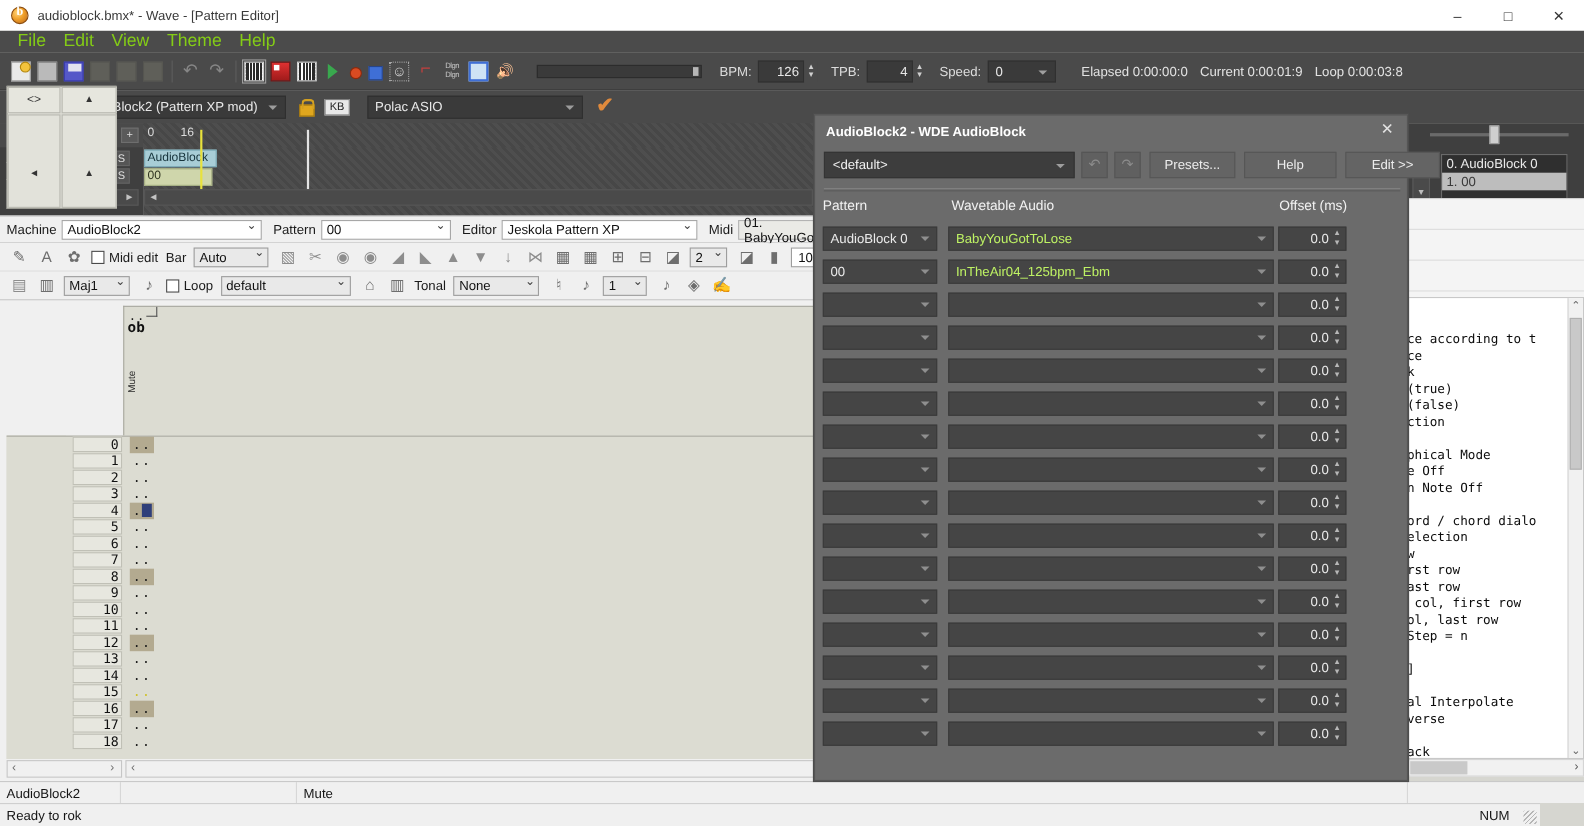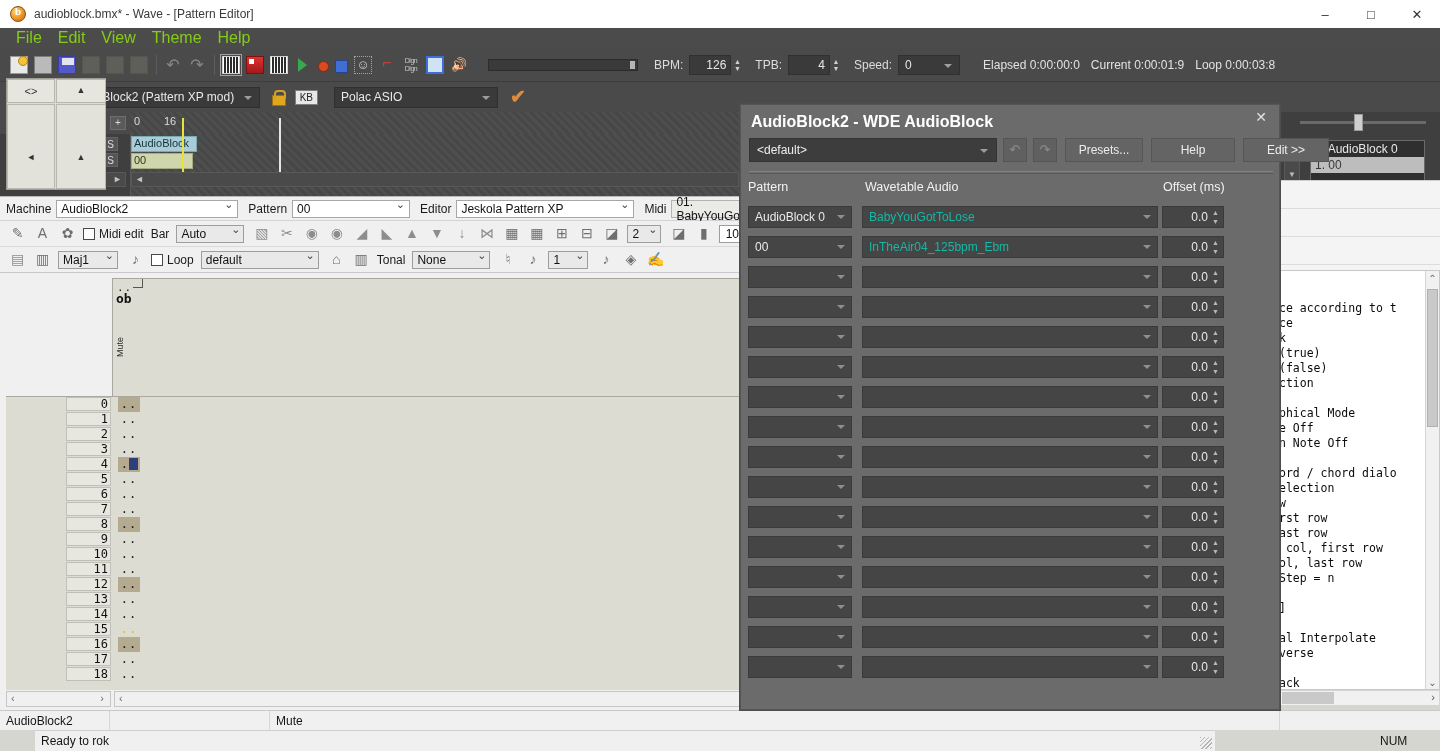--- a/index.html
+++ b/index.html
@@ -120,21 +120,21 @@
     border-top:4px solid #9c9c9c; border-left:4px solid transparent; border-right:4px solid transparent;}
   .lockicon { width:16px;height:16px; margin-left:10px; position:relative; flex:none;}
   .lockicon::before{content:""; position:absolute; left:2px; top:6px; width:12px; height:9px;
      background:#e0a71e; border:1px solid #9d7310;}
   .lockicon::after{content:""; position:absolute; left:4px; top:1px; width:8px; height:7px;
      border:2px solid #d3a020; border-bottom:none; border-radius:4px 4px 0 0;}
   .kbbox { margin-left:9px; background:#e8e8e8; color:#222; border:1px solid #7e7e7e;
      font-size:10px; padding:1px 4px; flex:none;}
   .asio {
     margin-left:16px; background:#3a3a3a; color:#e8e8e8; border:1px solid #2f2f2f;
-    height:21px; width:164px; display:flex; align-items:center; padding-left:6px; font-size:12px;
+    height:21px; width:196px; display:flex; align-items:center; padding-left:6px; font-size:12px;
     position:relative; flex:none;
   }
   .asio::after{ content:""; position:absolute; right:7px; top:8px;
     border-top:4px solid #9c9c9c; border-left:4px solid transparent; border-right:4px solid transparent;}
   .check { margin-left:12px; color:#e08a3c; font-size:19px; line-height:14px; flex:none; font-weight:bold;}
 
   
   .seqpanel { position:absolute; left:0; top:112px; width:740px; height:84px; background:#3f3f3f; }
   .seq-ruler { position:absolute; left:0; top:0; width:740px; height:22px; background:#4a4a4a;}
   .seq-plusbtn { position:absolute; left:110px; top:4px; width:16px; height:14px;
@@ -268,56 +268,56 @@
   .help-hsb { position:absolute; left:1280px; top:690px; width:160px; height:16px;
      background:#f1f1f1; border:1px solid #d5d5d5;}
   .help-hsb .th { position:absolute; left:1px; top:1px; width:52px; height:12px; background:#c9c9c9;}
   .help-hsb .ra { position:absolute; right:4px; top:0px; color:#555; font-size:11px;}
 
   
   .sbar1 { position:absolute; left:0; top:710px; width:1440px; height:20px;
      background:#f0f0f0; border-top:1px solid #c9c9c9; display:flex; align-items:center;}
   .sb-cell { font-size:12px; color:#151515; height:20px; display:flex; align-items:center;
      padding-left:6px; border-right:1px solid #d7d7d7;}
-  .sbar2 { position:absolute; left:0; top:730px; width:1180px; height:21px;
-     background:#f0f0f0; border-top:1px solid #cfcfcf; display:flex; align-items:center;margin-left:35px;}
+  .sbar2 { position:absolute; left:0; top:730px; width:1400px; height:21px;
+     background:#f0f0f0; border-top:1px solid #cfcfcf; display:flex; align-items:center;}
   .sb2-txt { font-size:12px; color:#151515; padding-left:6px;}
   .sb2-num { position:absolute; left:1345px; font-size:12px; color:#151515;}
   .sb2-grip { position:absolute; right:3px; bottom:2px; width:12px; height:12px;
      background:
       repeating-linear-gradient(135deg,#b5b5b5 0 1px,transparent 1px 3px);}
 
   
   .dialog {
     position:absolute; left:740px; top:104px; width:540px; height:606px;
     background:#6b6b6b; border:1px solid #555; box-shadow:0 0 0 1px #4d4d4d;
   }
-  .dlg-title { position:absolute; left:10px; top:8px; font-size:16px; font-weight:bold; color:#ffffff;}
+  .dlg-title { position:absolute; left:10px; top:8px; font-size:12px; font-weight:bold; color:#ffffff;}
   .dlg-close { position:absolute; right:8px; top:4px; width:20px; height:18px;
      color:#e2e2e2; font-size:14px; text-align:center; line-height:17px;}
   .dlg-topbar { position:absolute; left:8px; top:32px; width:524px; height:26px; display:flex; align-items:center;}
   .dlg-preset {
-     width:248px; height:24px; background:#3d3d3d; border:1px solid #343434; color:#efefef;
+     width:228px; height:24px; background:#3d3d3d; border:1px solid #343434; color:#efefef;
      font-size:12px; display:flex; align-items:center; padding-left:7px; position:relative; flex:none;}
   .dlg-preset::after { content:""; position:absolute; right:8px; top:10px;
      border-top:4px solid #9d9d9d; border-left:4px solid transparent; border-right:4px solid transparent;}
   .dlg-arrowbtn { width:24px; height:24px; background:#606060; border:1px solid #555; margin-left:6px;
      color:#8d8d8d; font-size:13px; text-align:center; line-height:22px; flex:none;}
   .dlg-btn { height:24px; background:#646464; border:1px solid #565656; color:#ececec;
      font-size:12px; display:flex; align-items:center; justify-content:center; margin-left:8px; flex:none;}
   .dlg-sep { position:absolute; left:8px; top:66px; width:524px; height:1px; background:#838383;}
   .dlg-sep2 { position:absolute; left:8px; top:68px; width:524px; height:1px; background:#5b5b5b;}
 
   .dlg-colhdr { position:absolute; top:180px; font-size:12.5px; color:#f2f2f2;}
   .dd-pattern { position:absolute; width:104px; height:22px; background:#454545; border:1px solid #3a3a3a;
      color:#eaeaea; font-size:12px; display:flex; align-items:center; padding-left:6px;}
   .dd-pattern .car { position:absolute; right:6px; top:8px; border-top:4px solid #8f8f8f;
      border-left:4px solid transparent; border-right:4px solid transparent;}
   .dd-wave { position:absolute; width:296px; height:22px; background:#454545; border:1px solid #3a3a3a;
-     color:#14b8a6; font-size:12px; display:flex; align-items:center; padding-left:6px;}
+     color:#bef264; font-size:12px; display:flex; align-items:center; padding-left:6px;}
   .dd-wave .car { position:absolute; right:6px; top:8px; border-top:4px solid #8f8f8f;
      border-left:4px solid transparent; border-right:4px solid transparent;}
   .dd-off { position:absolute; width:62px; height:22px; background:#454545; border:1px solid #3a3a3a;
      color:#eaeaea; font-size:12px; display:flex; align-items:center; justify-content:flex-end;
      padding-right:15px;}
   .dd-off .sp { position:absolute; right:3px; top:2px; width:9px; height:17px;
      display:flex; flex-direction:column; align-items:center; justify-content:space-around;
      color:#b7b7b7; font-size:7px; line-height:6px;}
 </style>
 </head>

